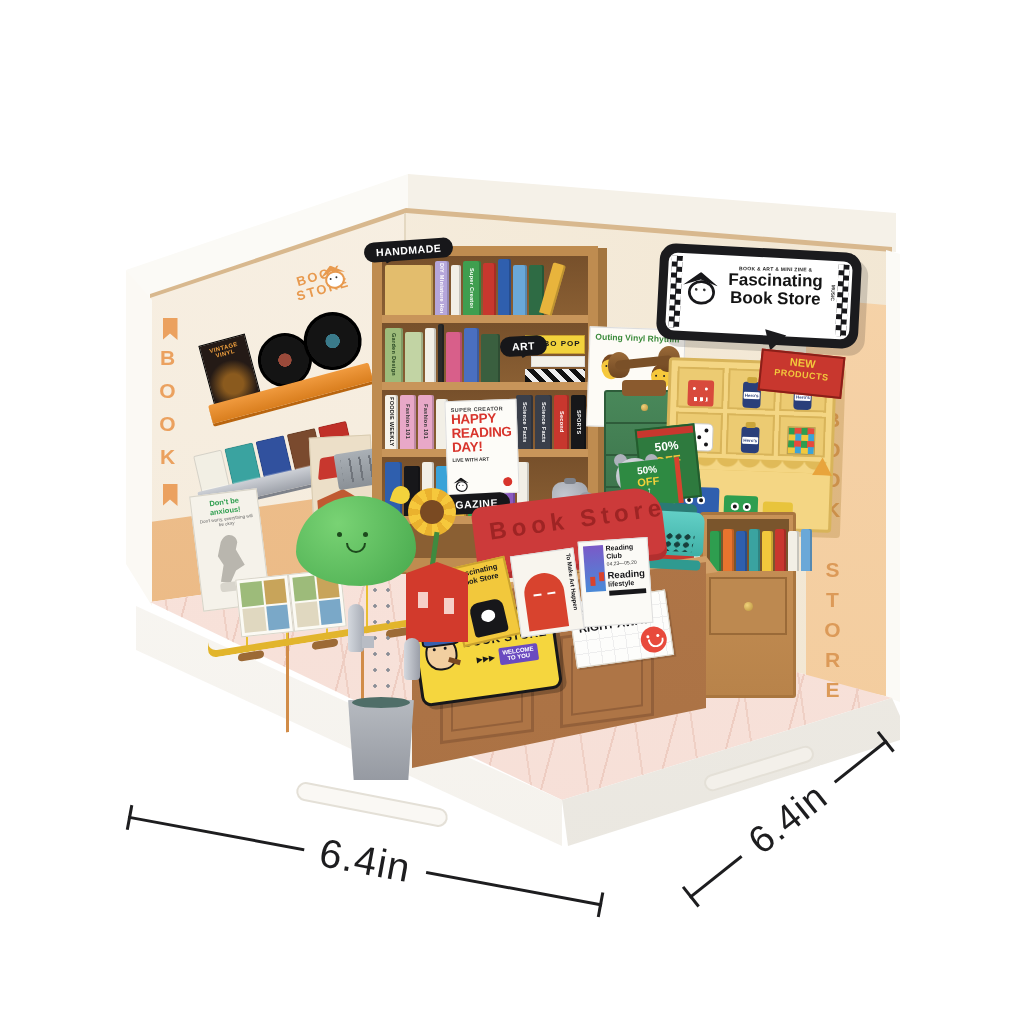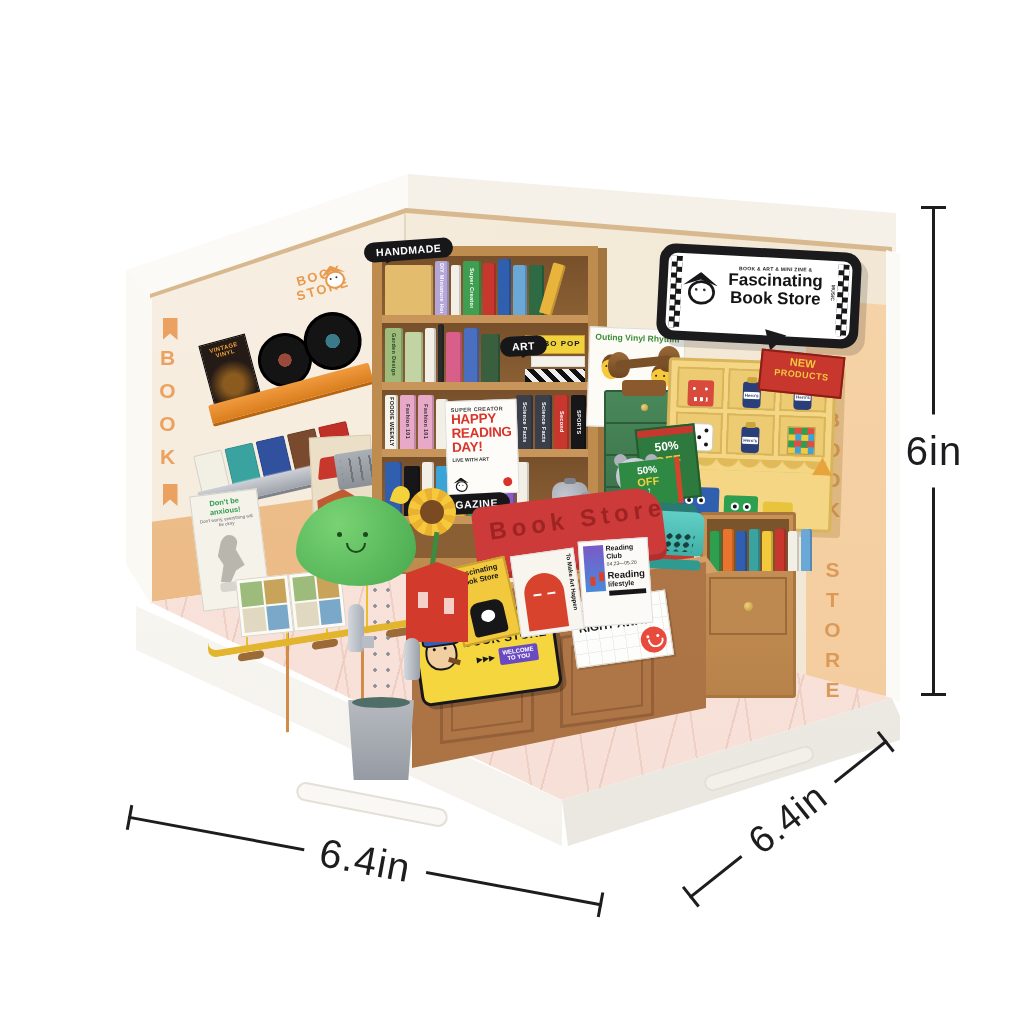--- a/index.html
+++ b/index.html
@@ -652,24 +652,20 @@
     <div class="sf-pot"></div>
   </div>
   <div class="a" id="cactus">
     <div class="c-main"></div>
     <div class="c-arm1"></div>
     <div class="c-arm2"></div>
     <div class="c-pot"></div>
     <div class="c-soil"></div>
   </div>
 
-  <div class="a dim" id="dim-h">
-    <div class="dline"></div>
-    <span class="lbl">6in</span>
-  </div>
   <div class="a dim" id="dim-w">
     <div class="dline"></div>
     <span class="lbl">6.4in</span>
   </div>
   <div class="a dim" id="dim-d">
     <div class="dline"></div>
     <span class="lbl">6.4in</span>
   </div>
 
 </div>

